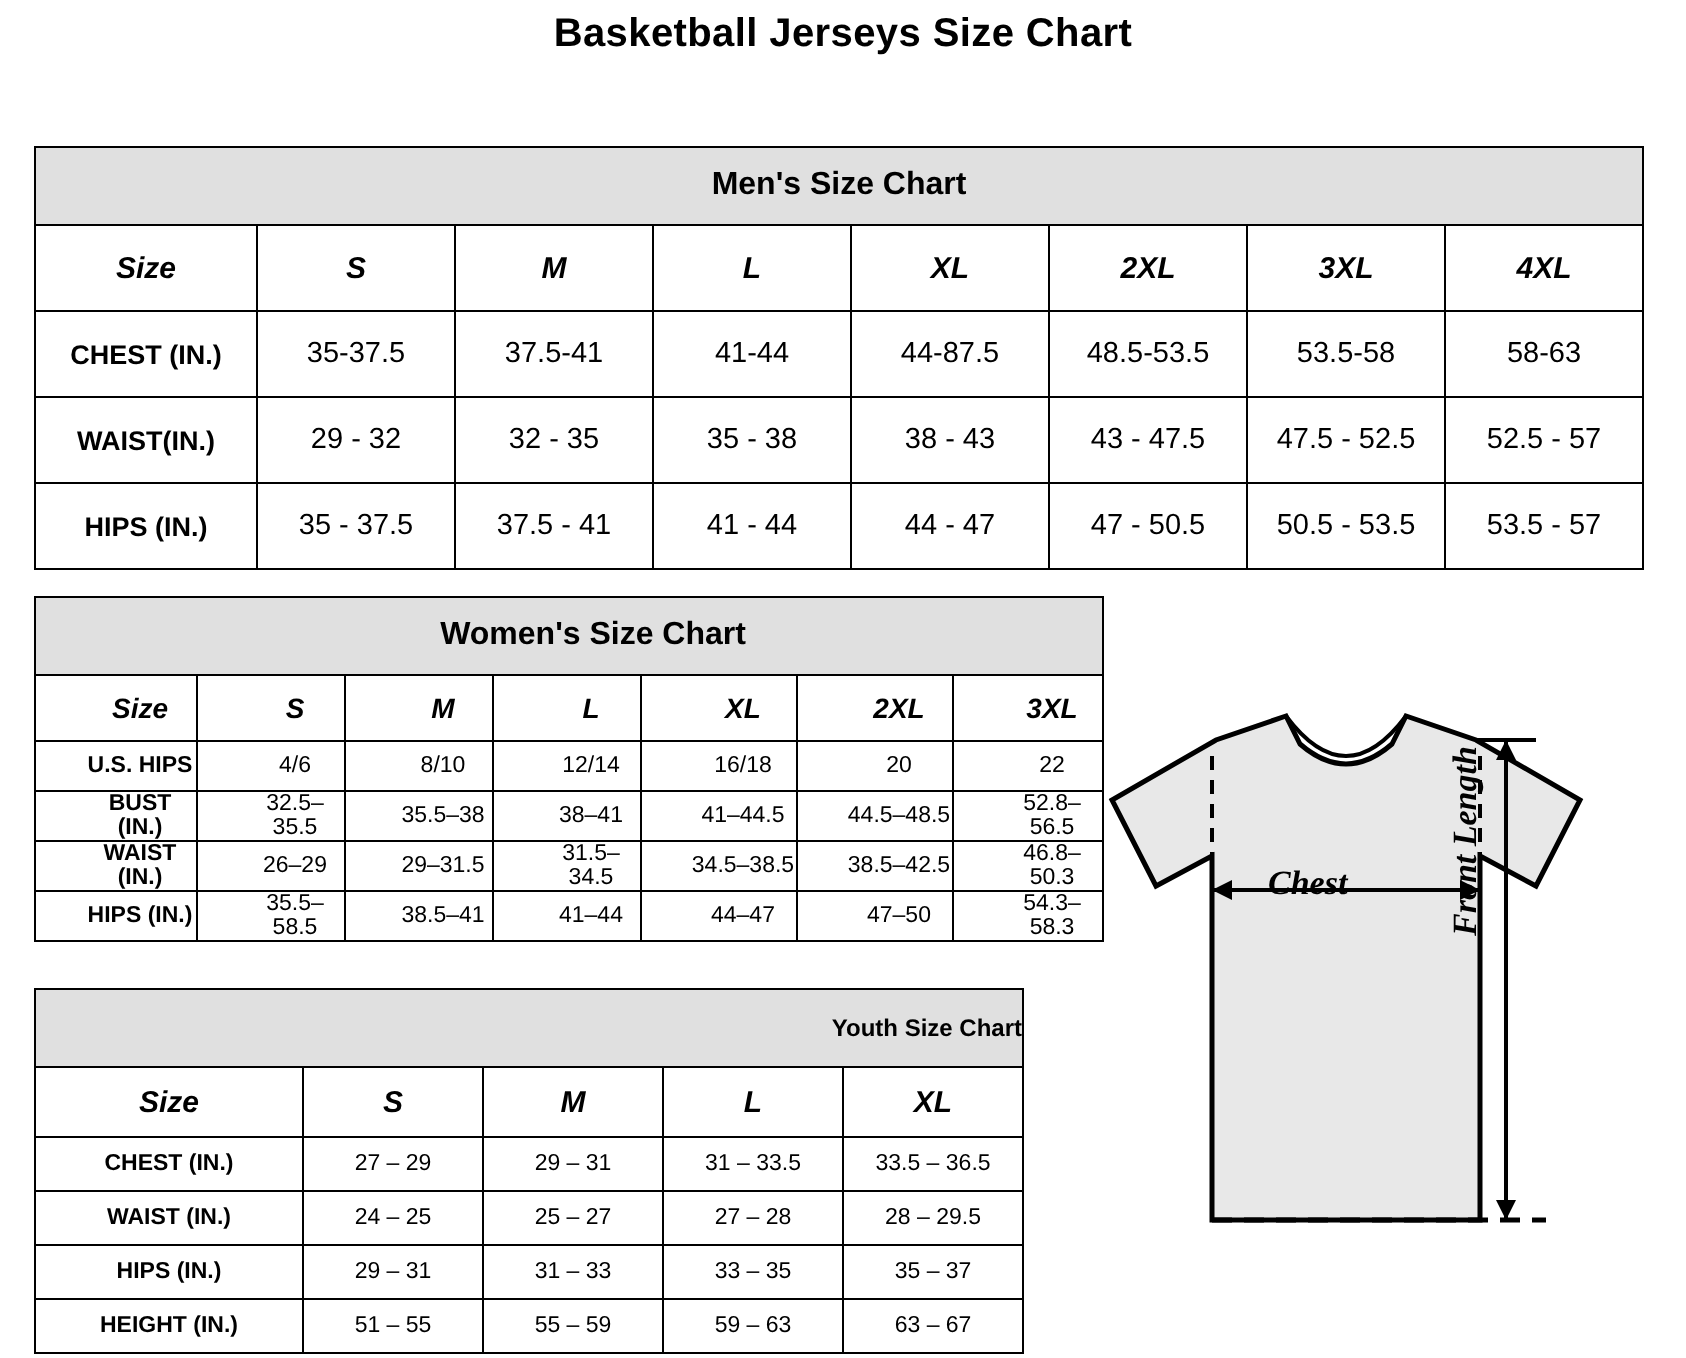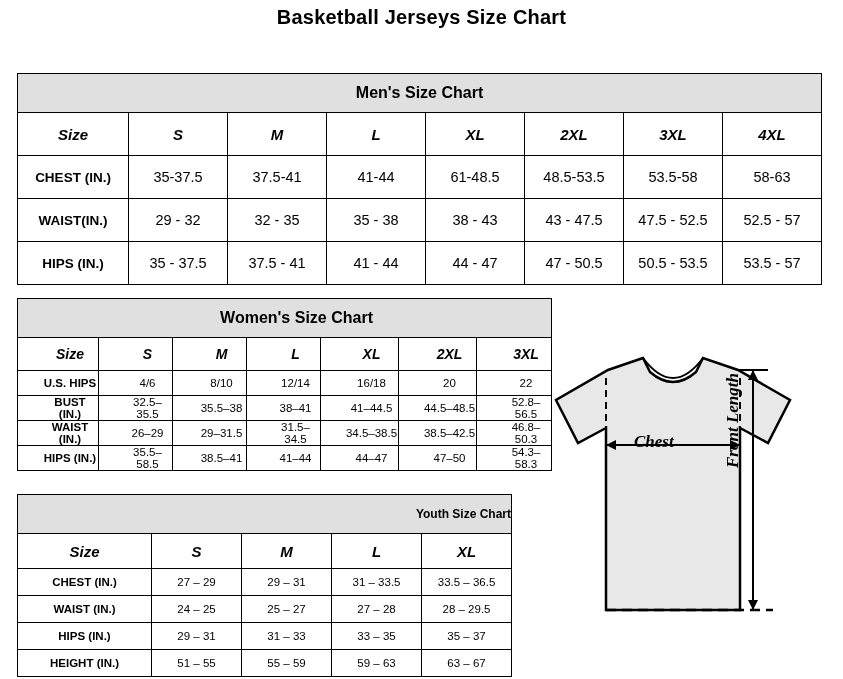--- a/index.html
+++ b/index.html
@@ -152,21 +152,21 @@
         <td class="col-head">XL</td>
         <td class="col-head">2XL</td>
         <td class="col-head">3XL</td>
         <td class="col-head">4XL</td>
       </tr>
       <tr>
         <td class="row-head">CHEST (IN.)</td>
         <td>35-37.5</td>
         <td>37.5-41</td>
         <td>41-44</td>
-        <td>61-48.5</td>
+        <td>44-87.5</td>
         <td>48.5-53.5</td>
         <td>53.5-58</td>
         <td>58-63</td>
       </tr>
       <tr>
         <td class="row-head">WAIST(IN.)</td>
         <td>29 - 32</td>
         <td>32 - 35</td>
         <td>35 - 38</td>
         <td>38 - 43</td>

